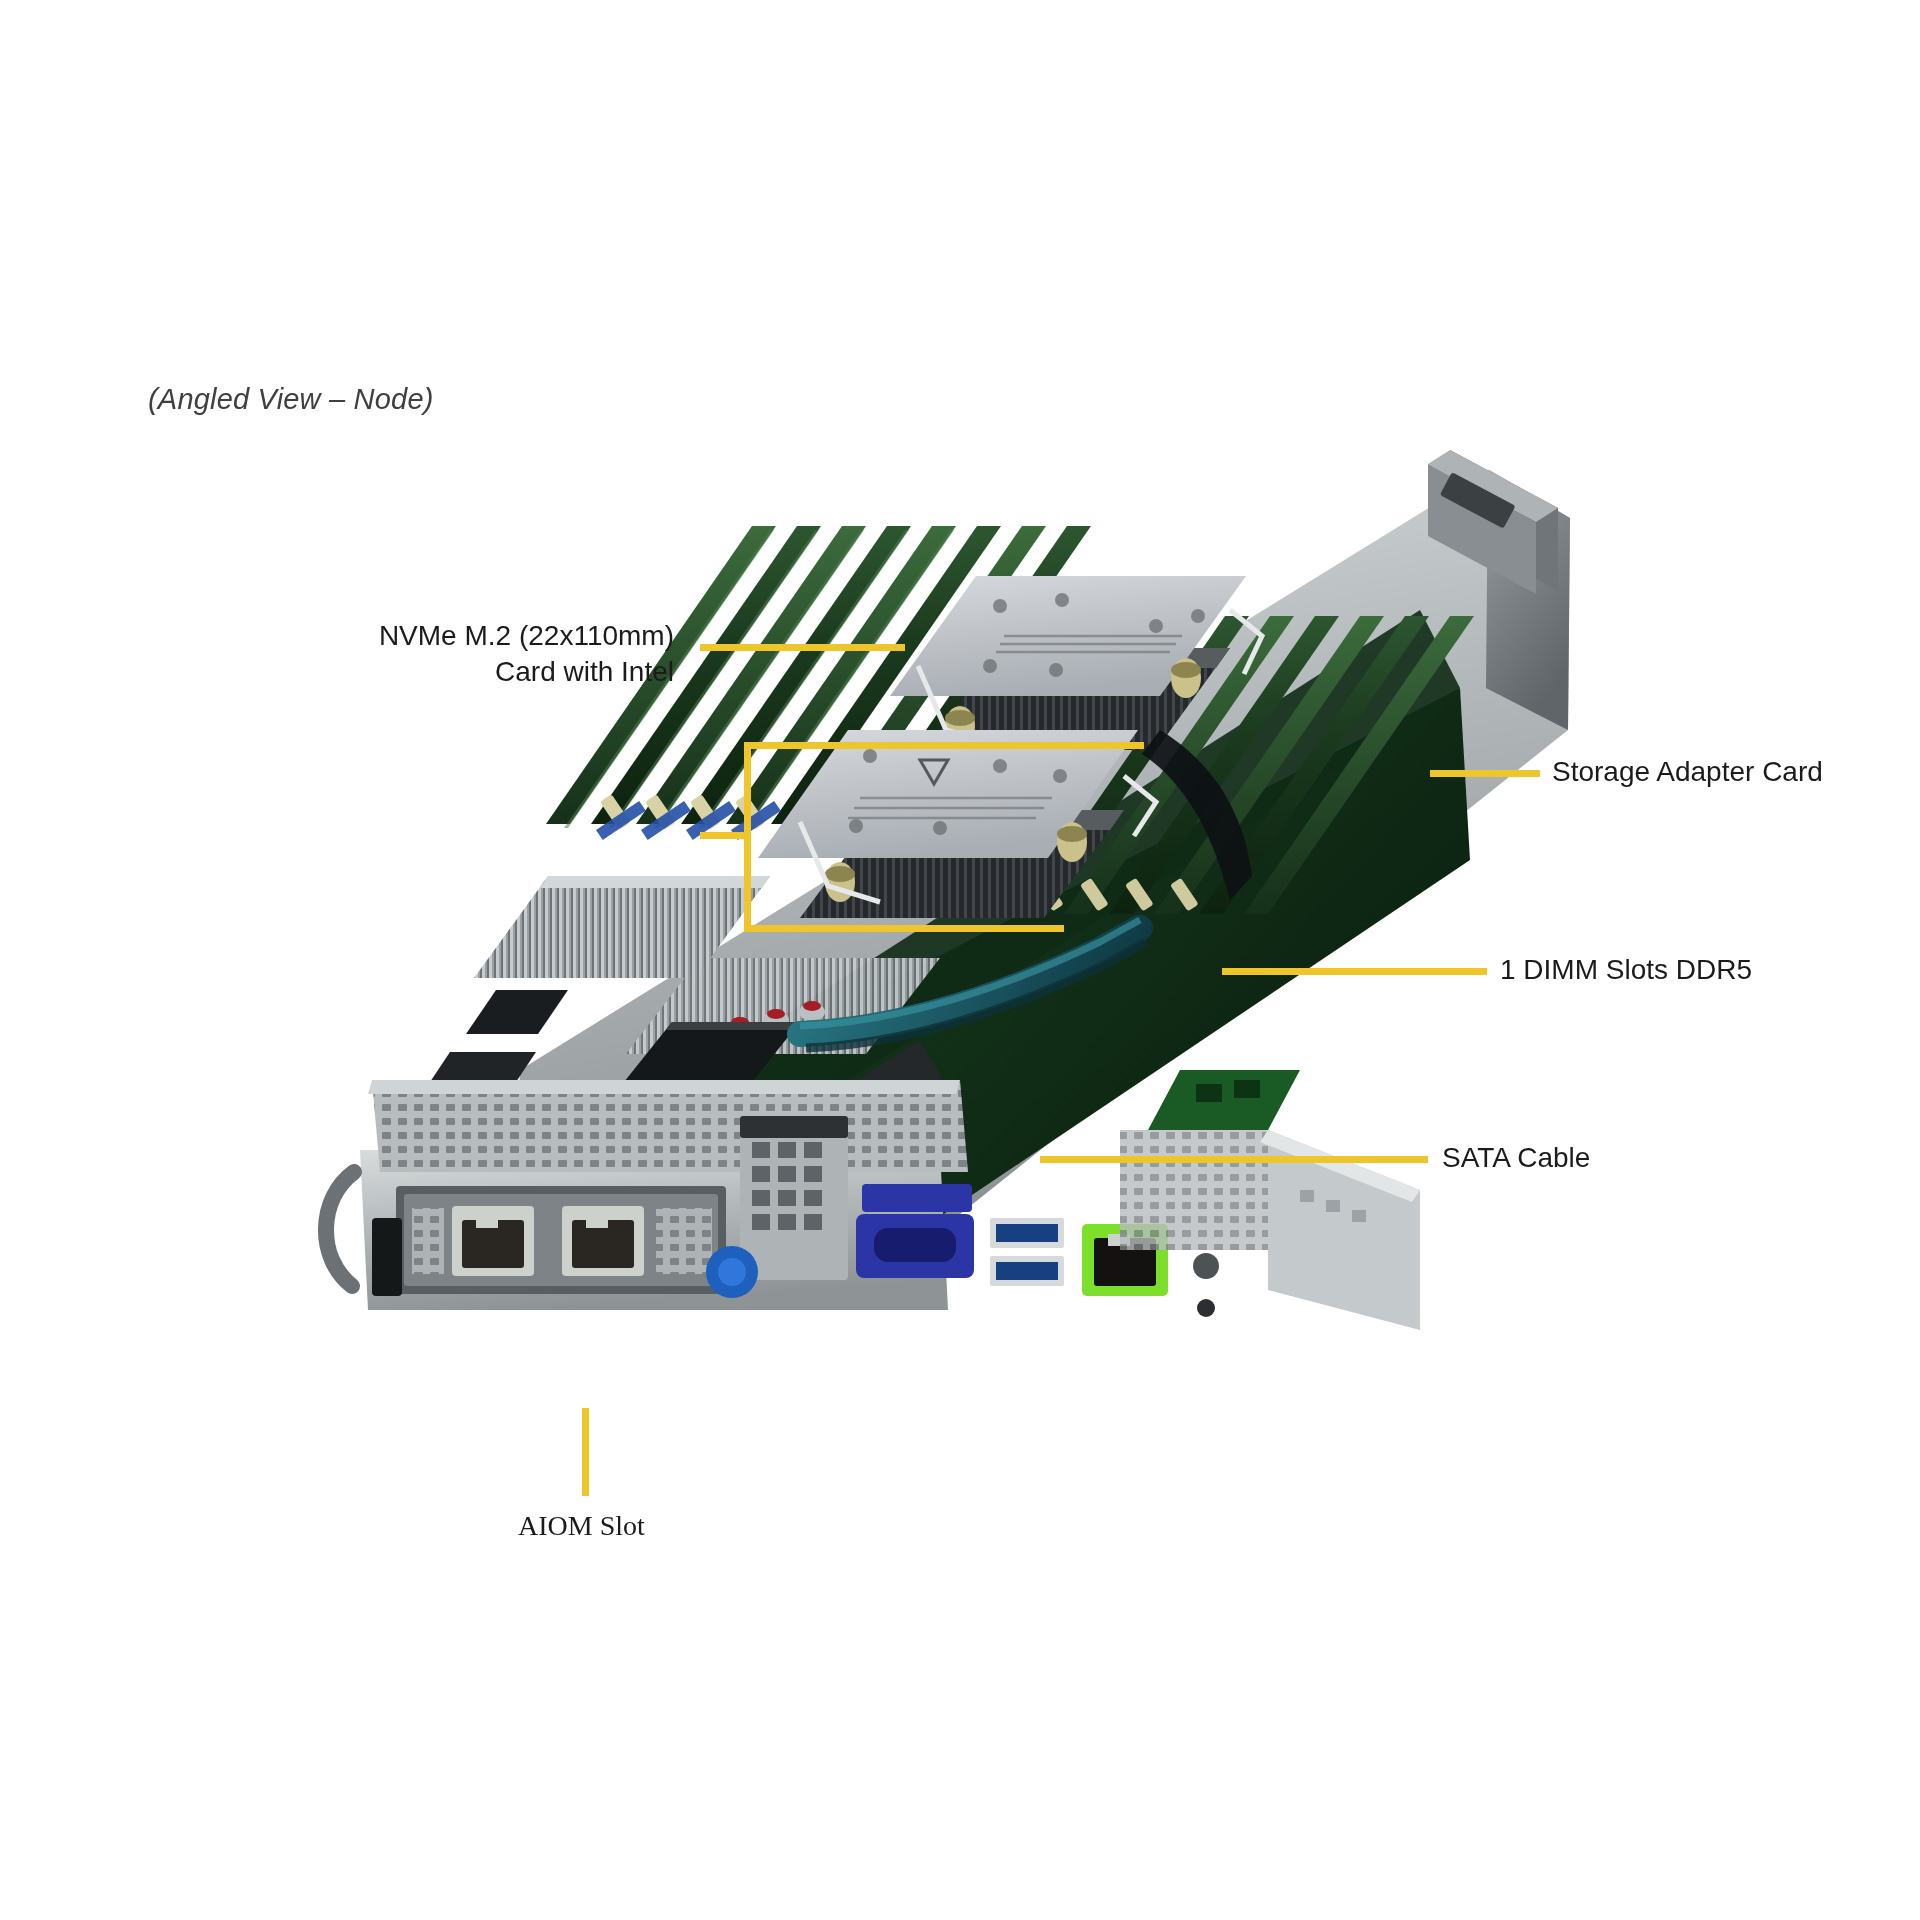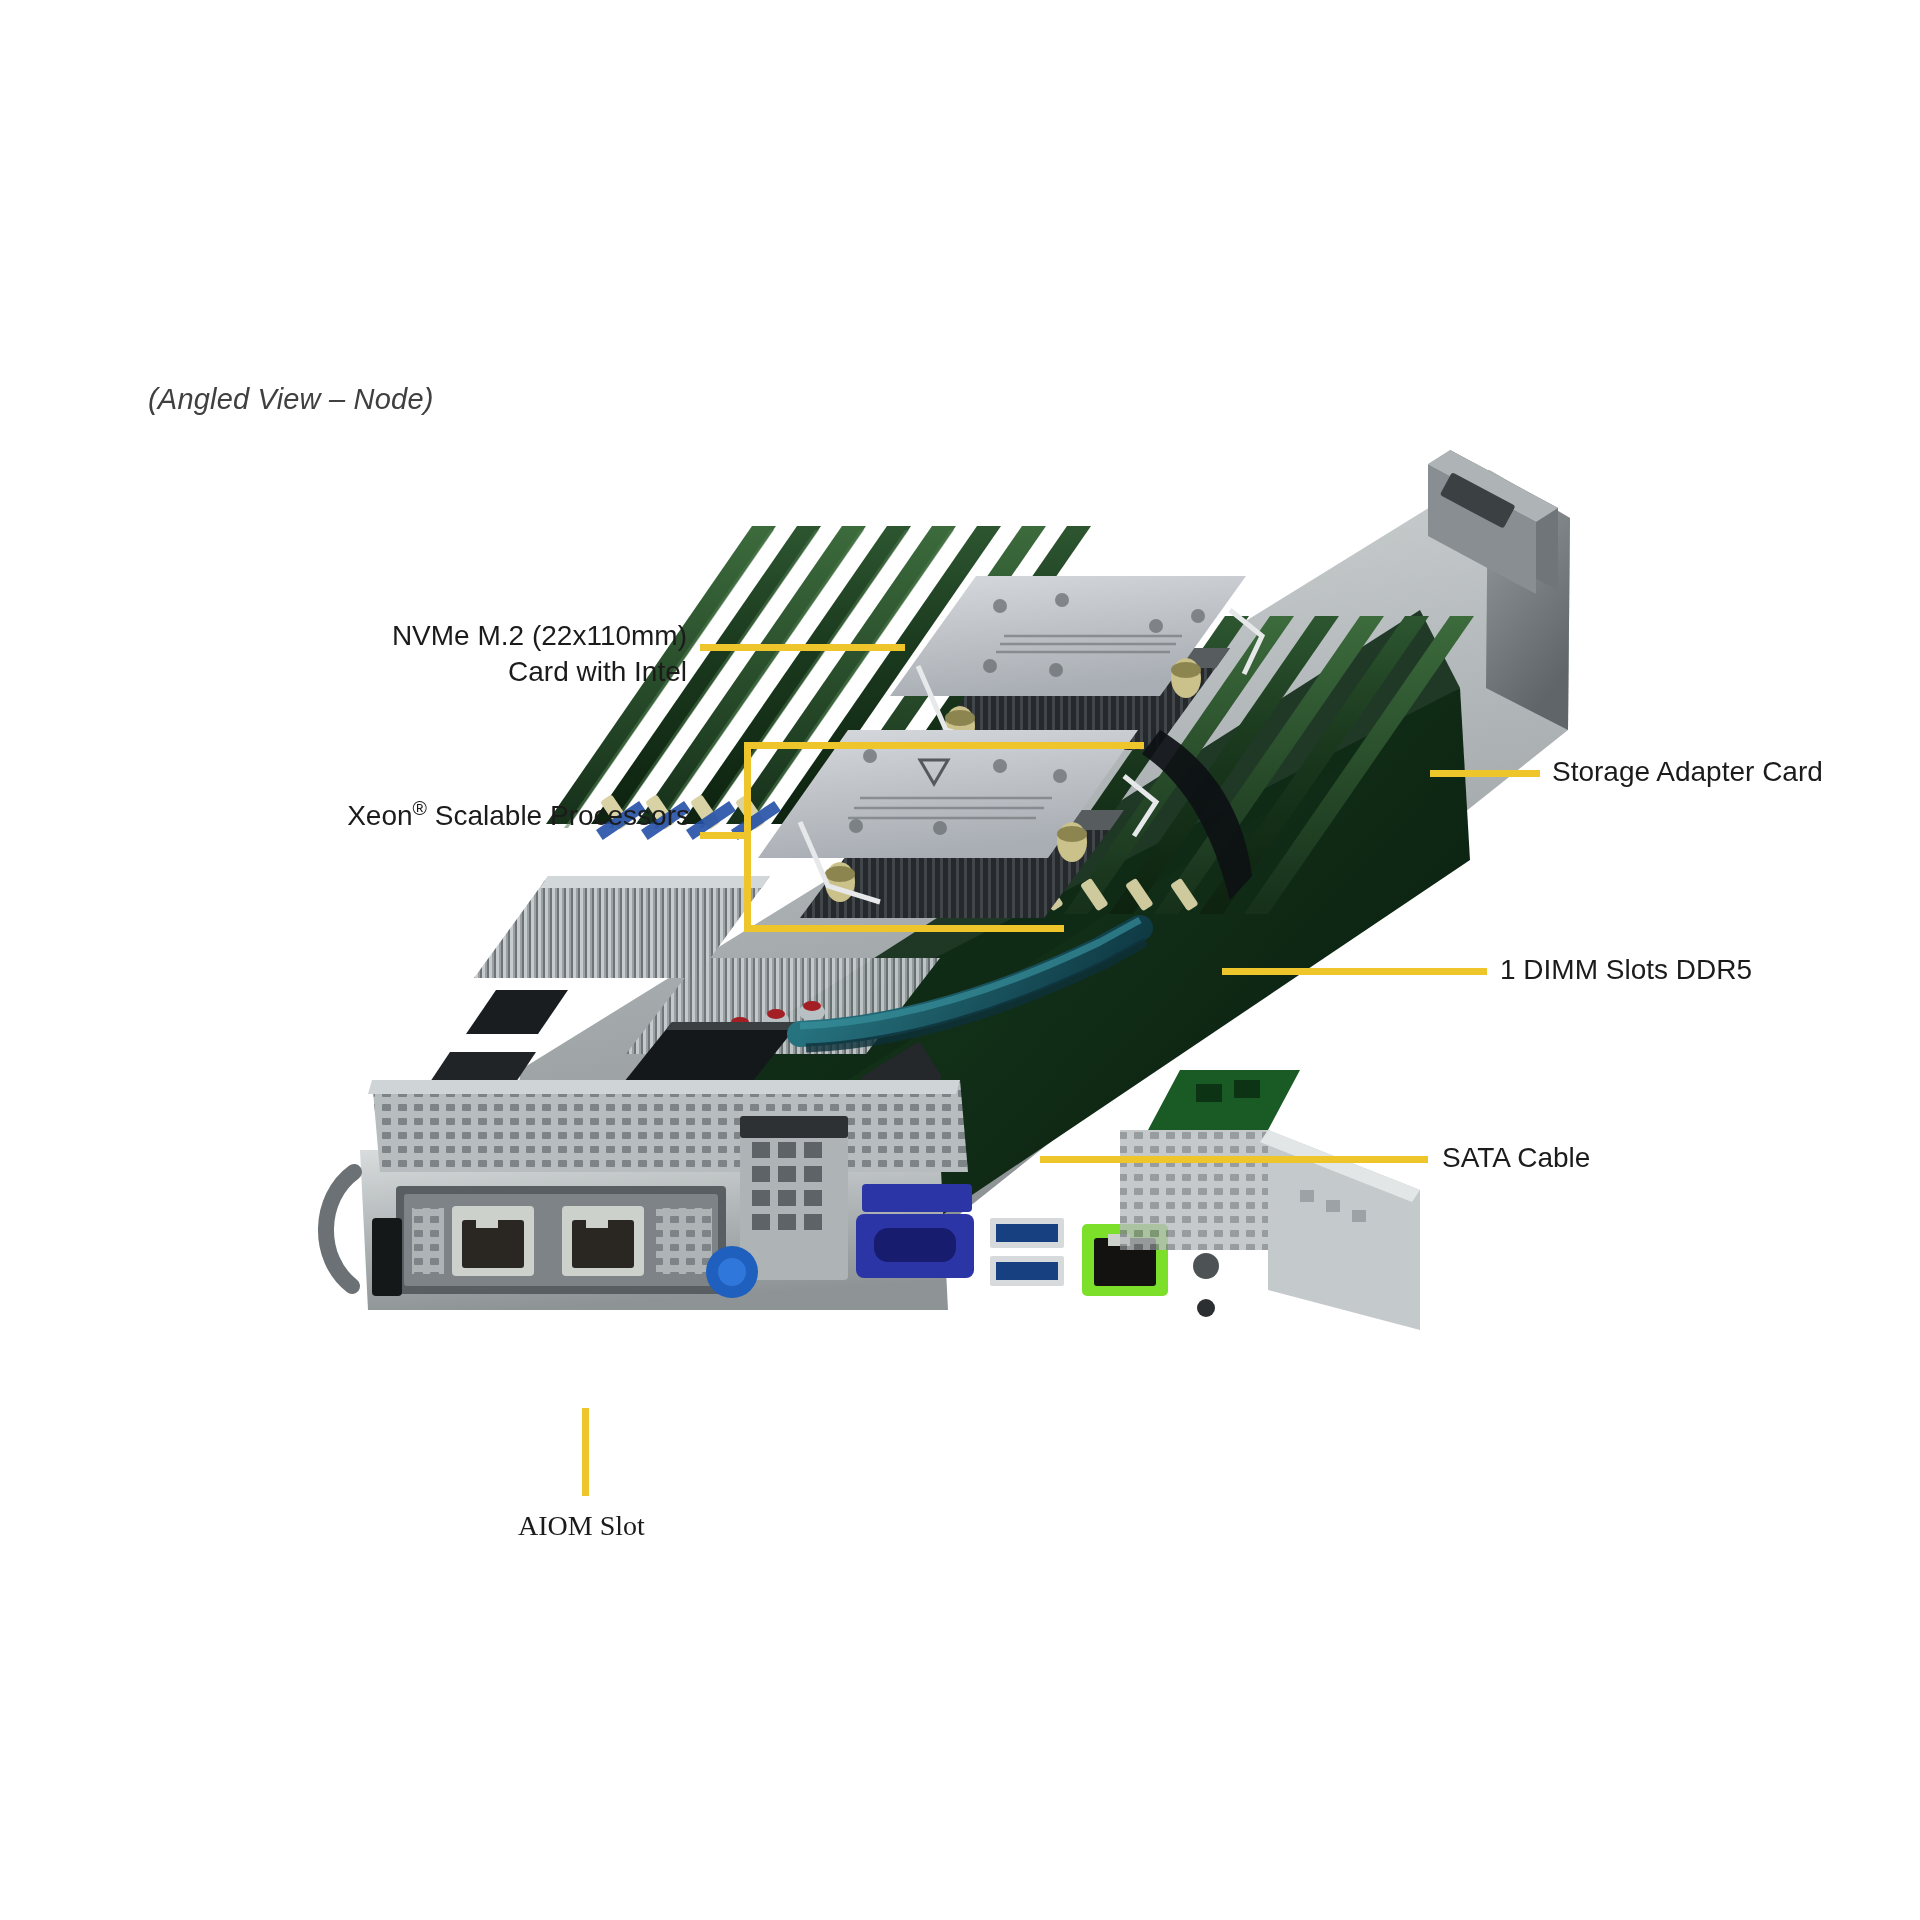--- a/index.html
+++ b/index.html
@@ -392,31 +392,28 @@
       </g>
 
       <polygon points="880,640 1000,640 968,700 848,700" fill="#1a5a24"></polygon>
       <g fill="#0c3314">
         <rect x="896" y="654" width="26" height="18"></rect>
         <rect x="934" y="650" width="26" height="18"></rect>
       </g>
     </svg>
   </div>
 
-  <div class="callout right-al" style="left:297px; top:618px; width:390px;">
+  <div class="callout right-al" style="left:284px; top:618px; width:390px;">
     <div>NVMe M.2 (22x110mm)</div>
     <div>Card with Intel</div>
   </div>
 
   <div class="lead lead-h" style="left:700px; top:644px; width:205px;"></div>
 
   <div class="callout right-al" style="left:280px; top:798px; width:410px;">
-    <div>
-      <span>Xeon</span><span class="reg">®</span><span> Scalable Processors</span>
-    </div>
   </div>
 
   <div class="lead lead-h" style="left:700px; top:832px; width:50px;"></div>
 
   <div class="lead lead-v" style="left:744px; top:742px; height:190px;"></div>
 
   <div class="lead lead-h" style="left:744px; top:742px; width:400px;"></div>
 
   <div class="lead lead-h" style="left:744px; top:925px; width:320px;"></div>
 

